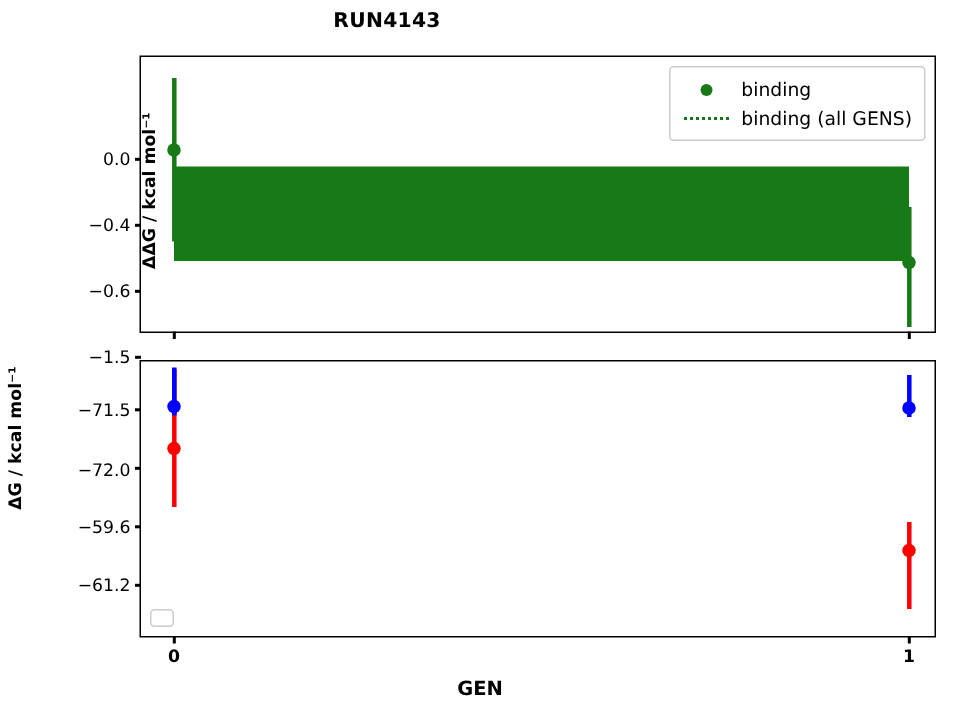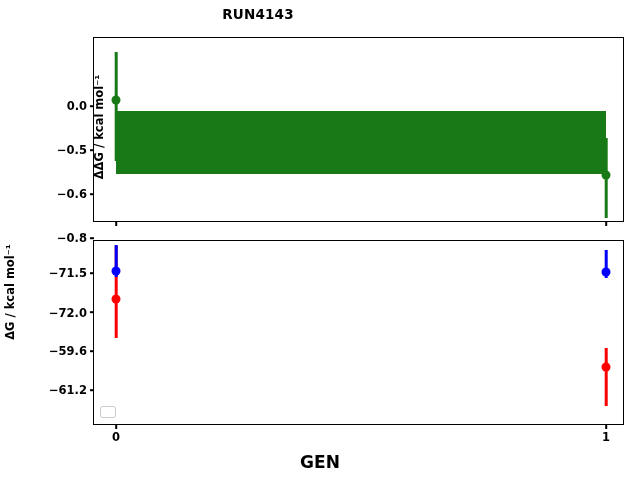--- a/index.html
+++ b/index.html
@@ -21,21 +21,21 @@
   .axes{position:absolute;border:1.6px solid #000;background:#fff;box-sizing:border-box;}
   #axes-top   {left:93px;top:37px; width:531px;height:185px;}
   #axes-bottom{left:93px;top:240px;width:531px;height:185px;}
 
   .plotarea{position:absolute;left:0;top:0;right:0;bottom:0;overflow:hidden;}
 
   
   .ytick{
     position:absolute;right:100%;margin-right:7px;
     transform:translateY(-50%);
-    font-size:11.5px;font-weight:bold;color:#000;white-space:nowrap;
+    font-size:11.5px;font-weight:normal;color:#000;white-space:nowrap;
   }
   .ytickmark{
     position:absolute;left:-4.5px;width:4.5px;height:1.6px;background:#000;
     transform:translateY(-50%);
   }
   .xtick{
     position:absolute;top:100%;margin-top:6px;transform:translateX(-50%);
     font-size:11.5px;font-weight:bold;color:#000;
   }
   .xtickmark{
@@ -47,21 +47,21 @@
   .ylabel{
     position:absolute;transform-origin:center center;
     transform:rotate(-90deg);
     font-size:11.5px;font-weight:bold;color:#000;white-space:nowrap;
     text-align:center;
   }
   #ylabel-top   {left:-95px;top:82px;width:200px;}
   #ylabel-bottom{left:-90px;top:285px;width:200px;}
   .xlabel{
     position:absolute;left:0;top:452px;width:640px;text-align:center;
-    font-size:17px;font-weight:bold;color:#000;
+    font-size:13px;font-weight:bold;color:#000;
   }
 
   
   .errbar{position:absolute;width:2.6px;transform:translateX(-50%);}
   .marker{
     position:absolute;width:9px;height:9px;border-radius:50%;
     transform:translate(-50%,-50%);
   }
   
   .band{position:absolute;}
@@ -86,43 +86,57 @@
 
 <div class="figure">
 
   <div class="fig-title">RUN4143</div>
 
   <div class="axes" id="axes-top">
 
     <div class="ylabel" id="ylabel-top">ΔΔG / kcal mol⁻¹</div>
 
     <div class="ytick" style="top:68px">0.0</div>
-    <div class="ytick" style="top:112px">−0.5</div>
+    <div class="ytick" style="top:112px">−0.4</div>
     <div class="ytick" style="top:156px">−0.6</div>
-    <div class="ytick" style="top:200px">−0.8</div>
+    <div class="ytick" style="top:200px">−1.5</div>
 
     <div class="ytickmark" style="top:68px"></div>
     <div class="ytickmark" style="top:112px"></div>
     <div class="ytickmark" style="top:156px"></div>
     <div class="ytickmark" style="top:200px"></div>
 
     <div class="xtickmark" style="left:22px"></div>
     <div class="xtickmark" style="left:512px"></div>
 
     <div class="plotarea">
 
       <div class="band" style="left:22px;top:73px;width:490px;height:63px;background:#177a17;"></div>
 
       <div class="errbar" style="left:22px;top:14px;height:109px;background:#177a17;"></div>
       <div class="marker" style="left:22px;top:62px;background:#177a17;"></div>
 
       <div class="errbar" style="left:512px;top:100px;height:80px;background:#177a17;"></div>
       <div class="marker" style="left:512px;top:137px;background:#177a17;"></div>
     </div>
 
+    <div class="legend" id="legend-top">
+      <div class="legend-row">
+        <span class="legend-key">
+          <span class="legend-dot" style="background:#177a17"></span>
+        </span>
+        <span class="legend-label">binding</span>
+      </div>
+      <div class="legend-row">
+        <span class="legend-key">
+          <span class="legend-dash"></span>
+        </span>
+        <span class="legend-label">binding (all GENS)</span>
+      </div>
+    </div>
   </div>
 
   <div class="axes" id="axes-bottom">
 
     <div class="ytick" style="top:32px">−71.5</div>
     <div class="ytick" style="top:72px">−72.0</div>
     <div class="ytick" style="top:110px">−59.6</div>
     <div class="ytick" style="top:149px">−61.2</div>
 
     <div class="ytickmark" style="top:32px"></div>

